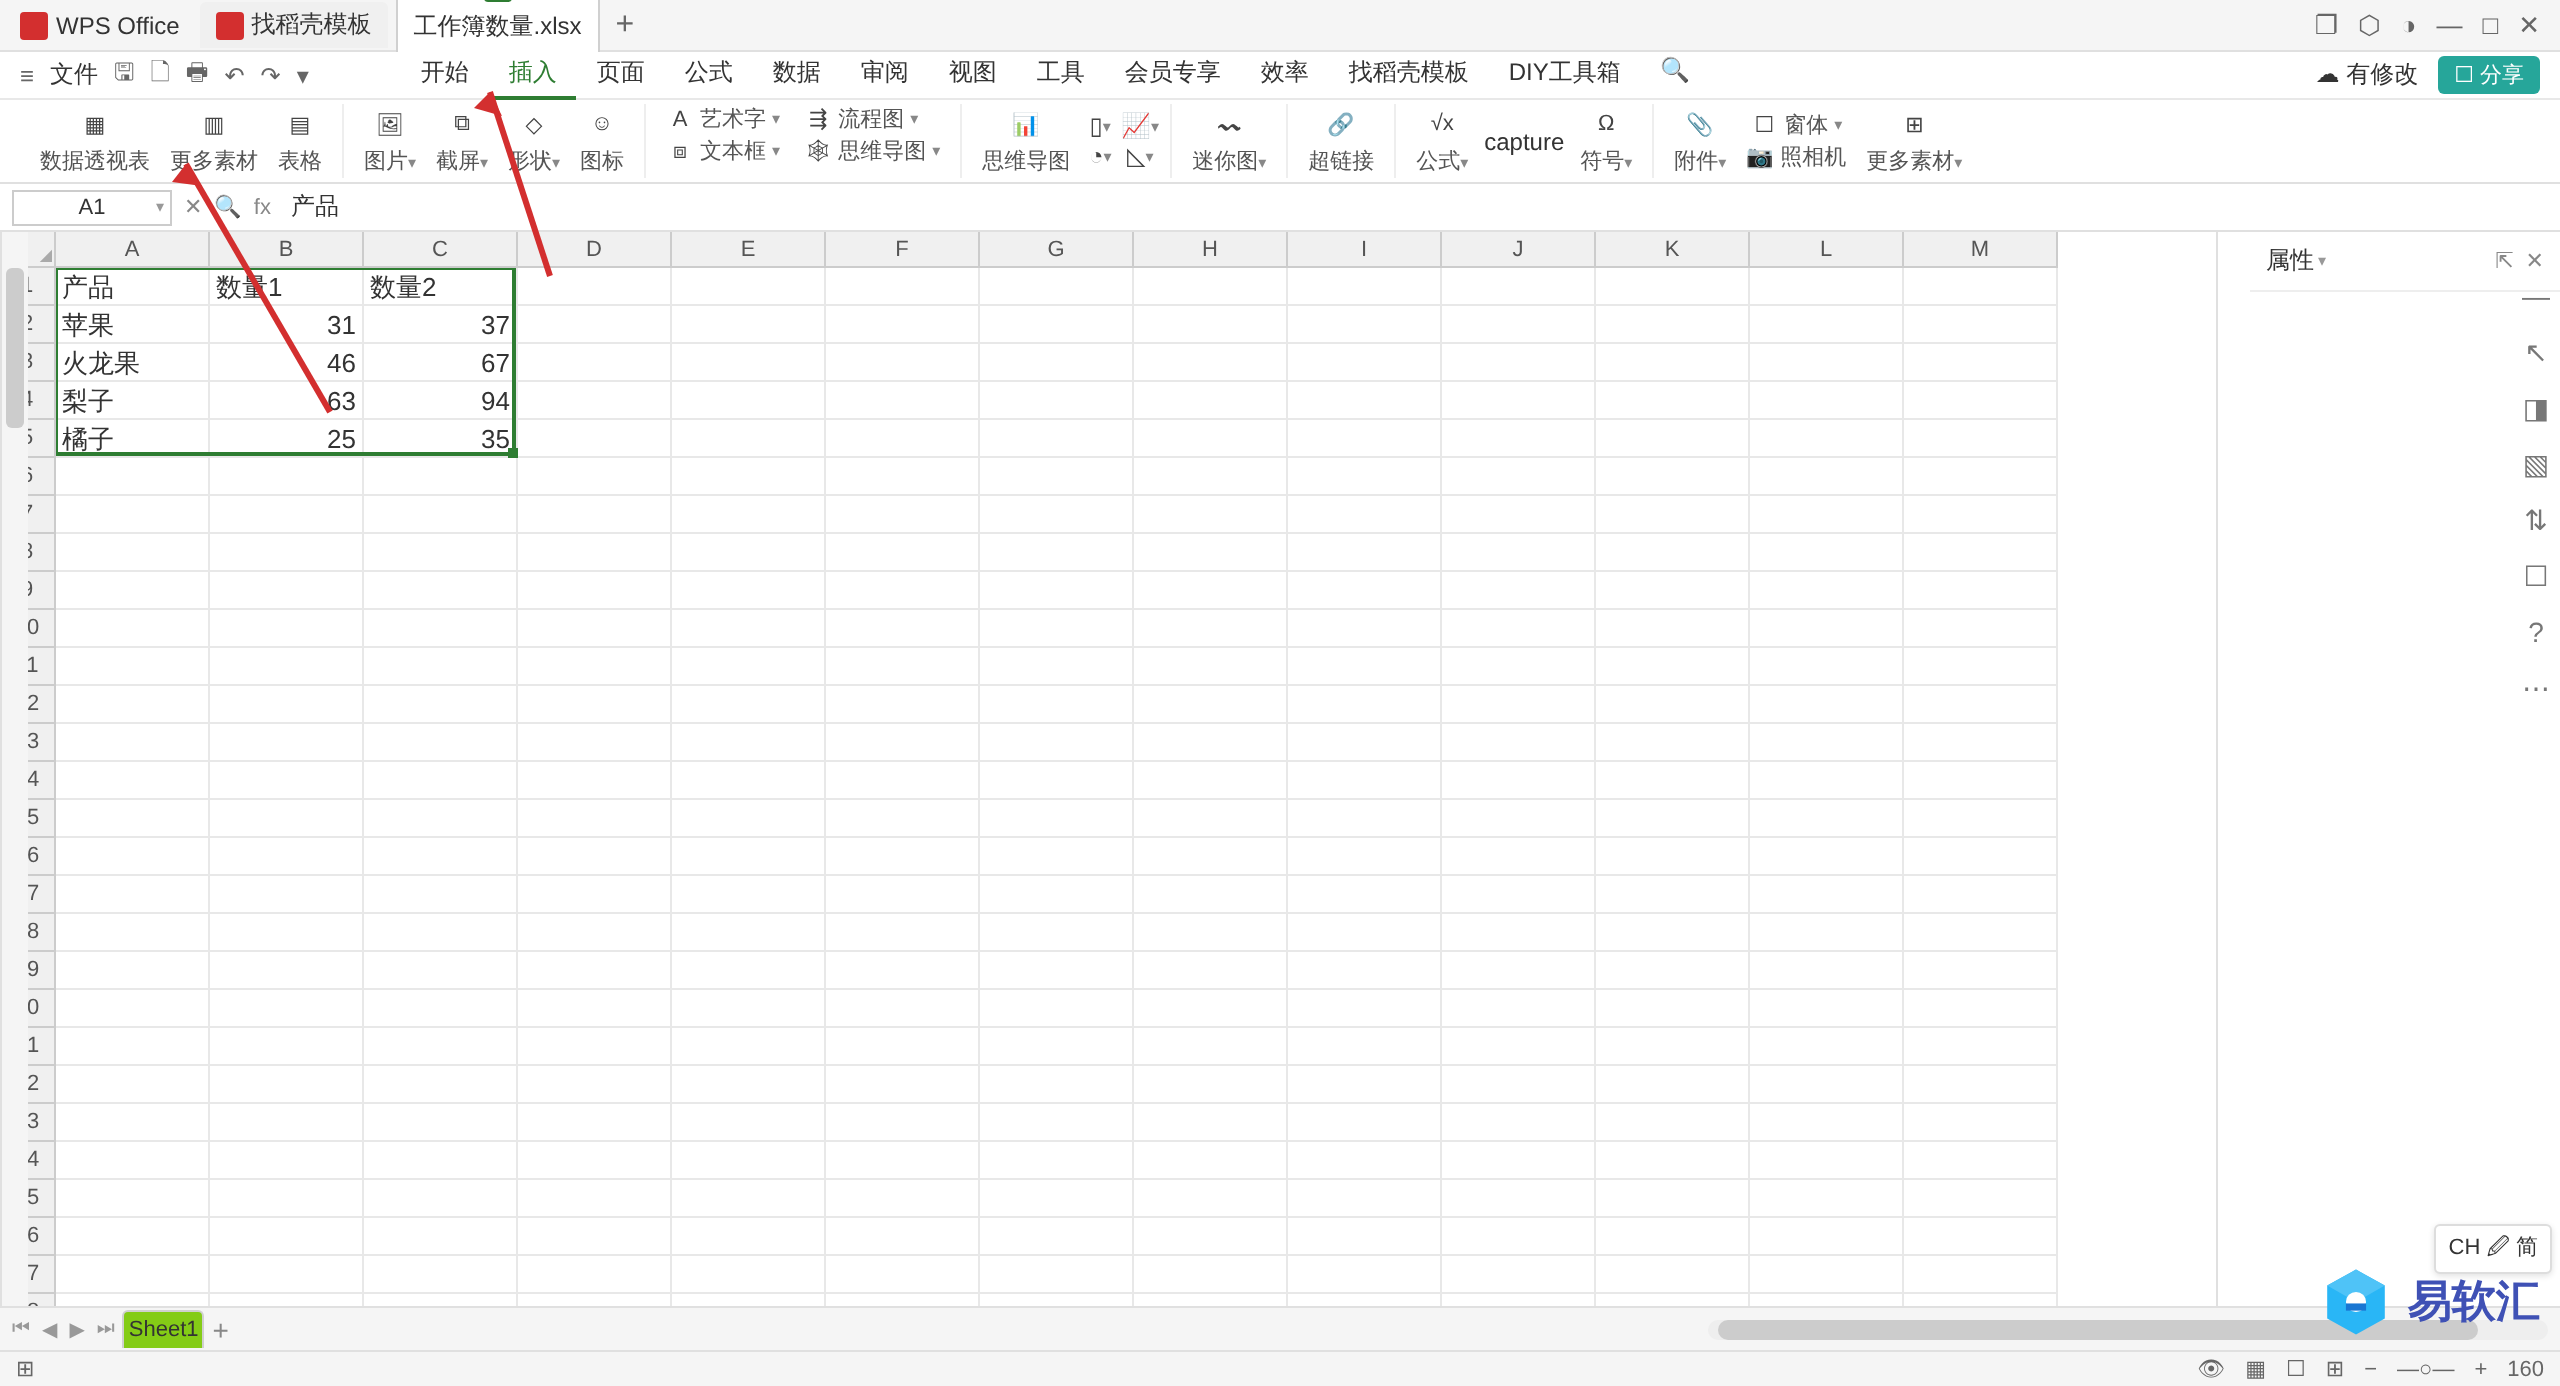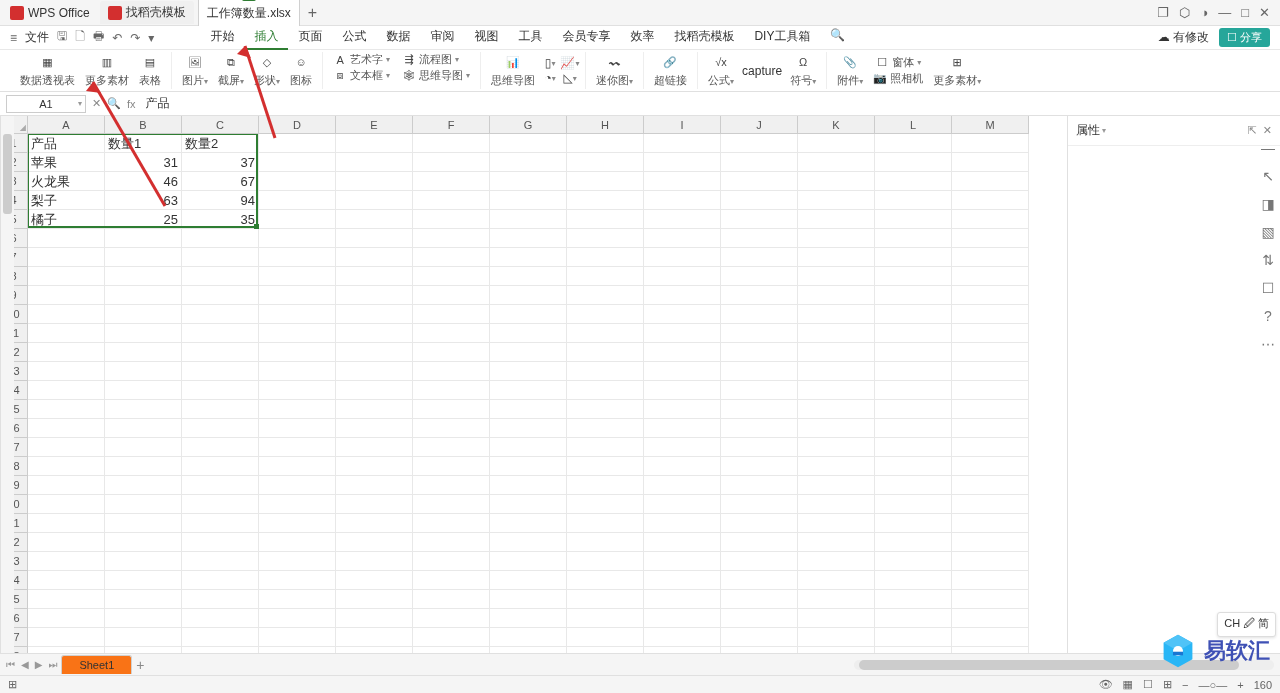--- a/index.html
+++ b/index.html
@@ -53,30 +53,30 @@
 .grid { position: absolute; top: 18px; left: 28px; right: 14px; bottom: 0; overflow: hidden; }
 .g-row { display: flex; height: 19px; }
 .g-cell { border-right: 1px solid #e8e8e8; border-bottom: 1px solid #e8e8e8; font-size: 13px; line-height: 19px; padding: 0 3px; overflow: hidden; white-space: nowrap; }
 .g-cell.num { text-align: right; }
 .selection { position: absolute; border: 2px solid #2e7d32; pointer-events: none; }
 .selection::after { content: ""; position: absolute; right: -3px; bottom: -3px; width: 5px; height: 5px; background: #2e7d32; }
 .vscroll { width: 14px; background: #f5f5f5; border-left: 1px solid #e0e0e0; position: relative; }
 .vscroll-thumb { position: absolute; top: 18px; left: 2px; right: 2px; height: 80px; background: #ccc; border-radius: 3px; }
 .arrow-red { position: absolute; pointer-events: none; z-index: 50; }
 
-.props-panel { width: 213px; background: #fff; border-left: 1px solid #e0e0e0; font-size: 12px; }
+.props-panel { width: 172px; background: #fff; border-left: 1px solid #e0e0e0; font-size: 12px; padding-left: 16px; }
 .props-head { padding: 6px 8px; border-bottom: 1px solid #eee; display: flex; align-items: center; }
 .props-head-ctrls { margin-left: auto; display: flex; gap: 6px; color: #888; font-size: 11px; }
 
 .right-tools { position: absolute; right: 0; top: 134px; width: 24px; display: flex; flex-direction: column; align-items: center; gap: 10px; padding-top: 6px; }
 .right-tool { width: 18px; height: 18px; color: #777; font-size: 14px; text-align: center; cursor: pointer; }
 
 .sheet-tabs { position: absolute; bottom: 18px; left: 0; right: 0; height: 22px; background: #f5f5f5; border-top: 1px solid #e0e0e0; display: flex; align-items: center; padding: 0 6px; gap: 4px; }
 .st-nav { display: flex; gap: 6px; color: #999; font-size: 10px; }
-.st-tab { padding: 3px 17px; background: #f97316; border: 1px solid #d0d0d0; border-bottom: none; font-size: 11px; border-radius: 3px 3px 0 0; }
+.st-tab { padding: 3px 2px; background: #84cc16; border: 1px solid #d0d0d0; border-bottom: none; font-size: 11px; border-radius: 3px 3px 0 0; }
 .st-add { color: #888; font-size: 14px; }
 .hscroll { margin-left: auto; width: 420px; height: 10px; background: #eee; border-radius: 5px; position: relative; }
 .hscroll-thumb { position: absolute; left: 5px; width: 380px; top: 0; bottom: 0; background: #ccc; border-radius: 5px; }
 
 .status-bar { position: absolute; bottom: 0; left: 0; right: 0; height: 18px; background: #f5f5f5; border-top: 1px solid #e0e0e0; display: flex; align-items: center; padding: 0 8px; font-size: 11px; color: #666; }
 .status-right { margin-left: auto; display: flex; gap: 10px; align-items: center; }
 
 .ime-badge { position: absolute; right: 4px; bottom: 56px; padding: 2px 6px; background: #fff; border: 1px solid #ddd; border-radius: 3px; font-size: 11px; box-shadow: 0 1px 3px rgba(0,0,0,.12); }
 
 .watermark { position: absolute; right: 10px; bottom: 24px; display: flex; align-items: center; gap: 8px; font-size: 22px; font-weight: bold; color: #3f51b5; }

